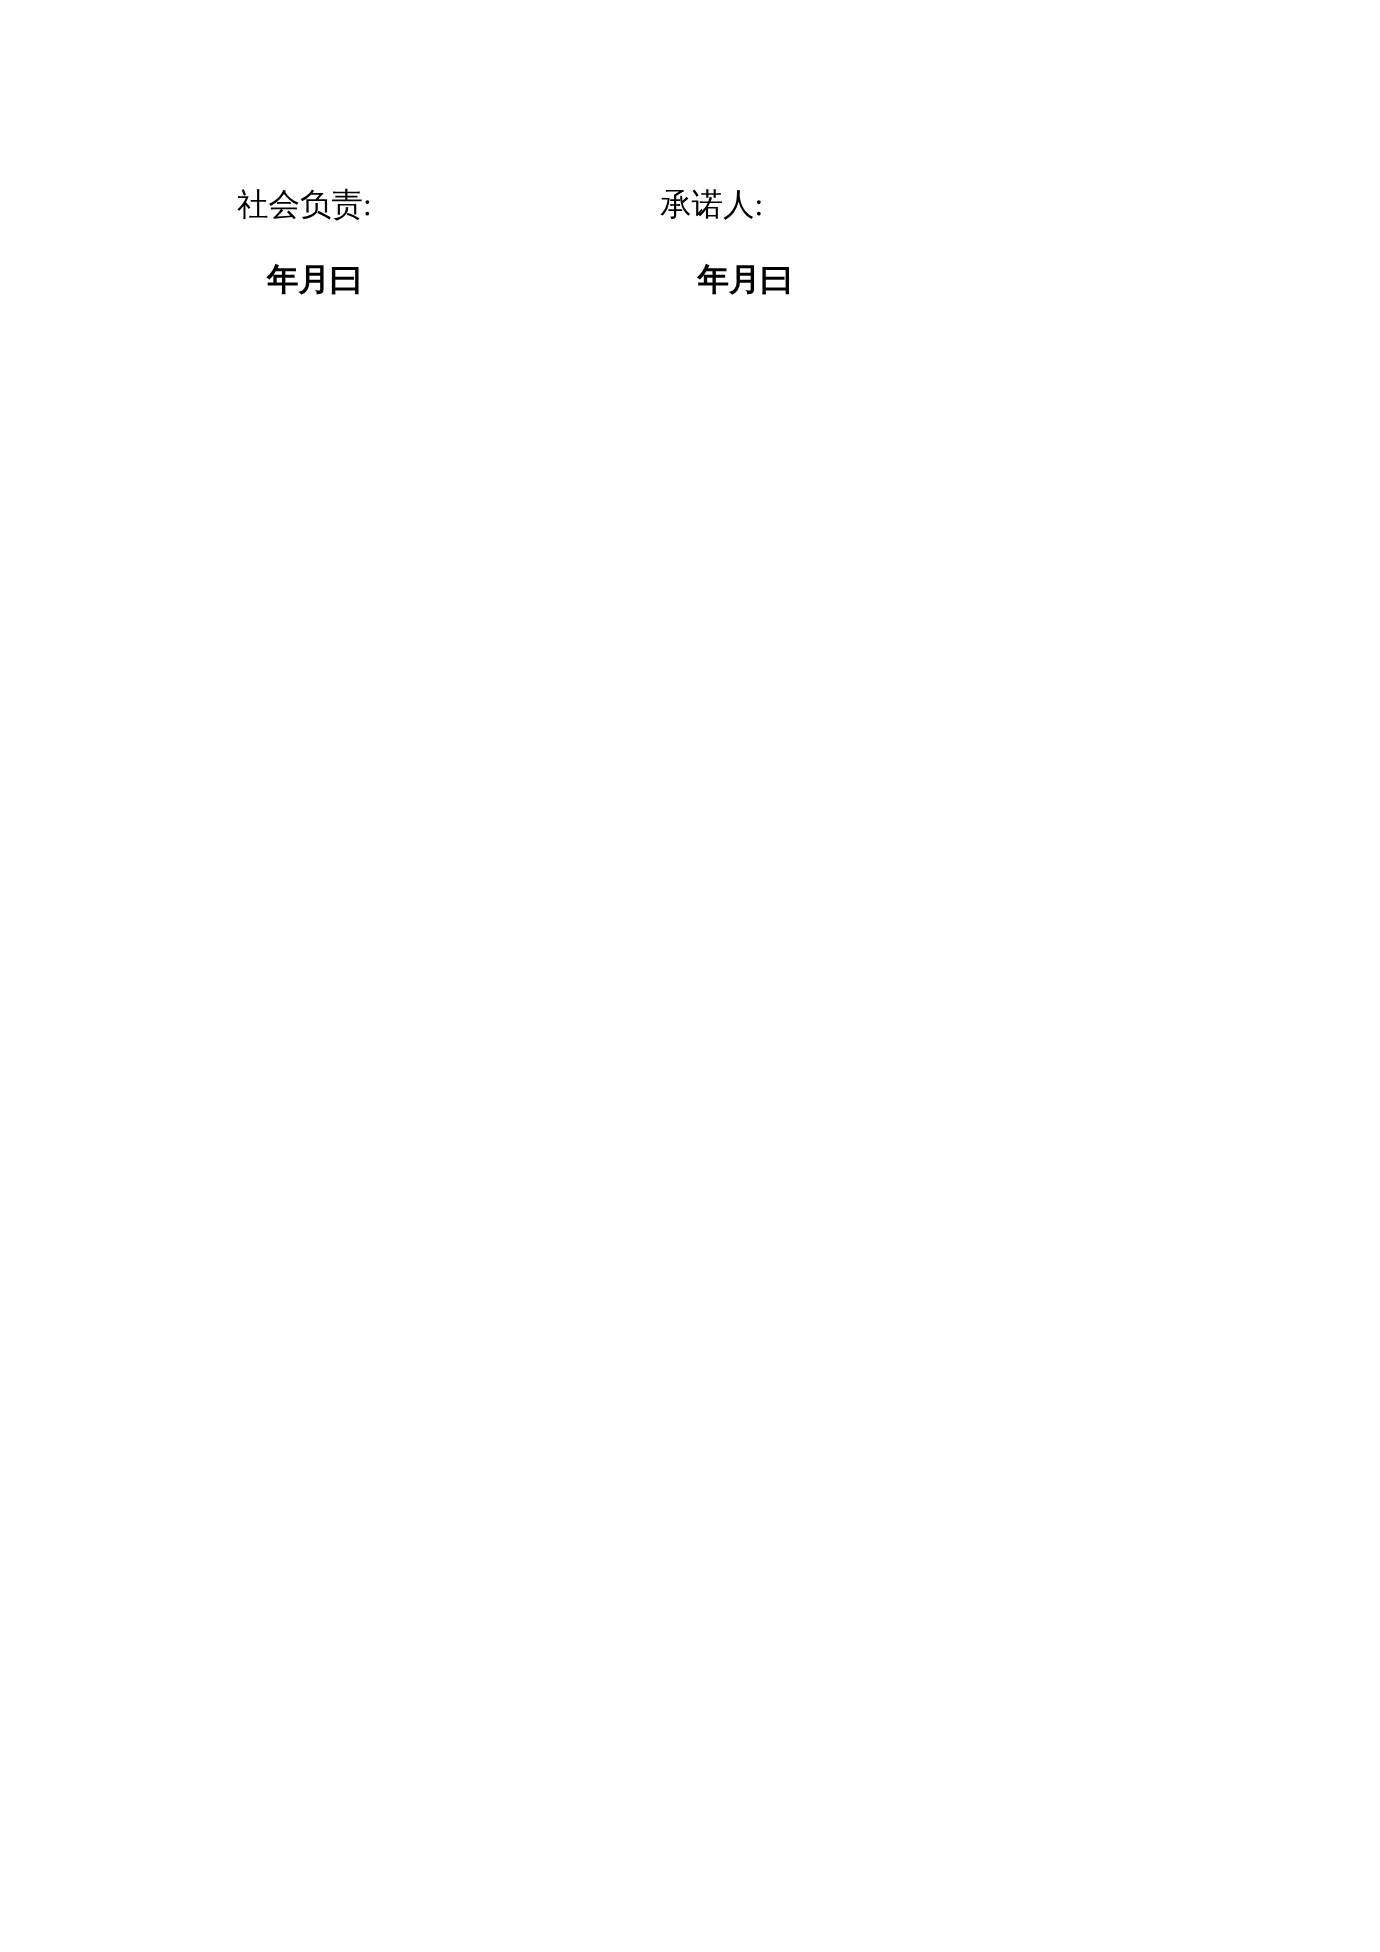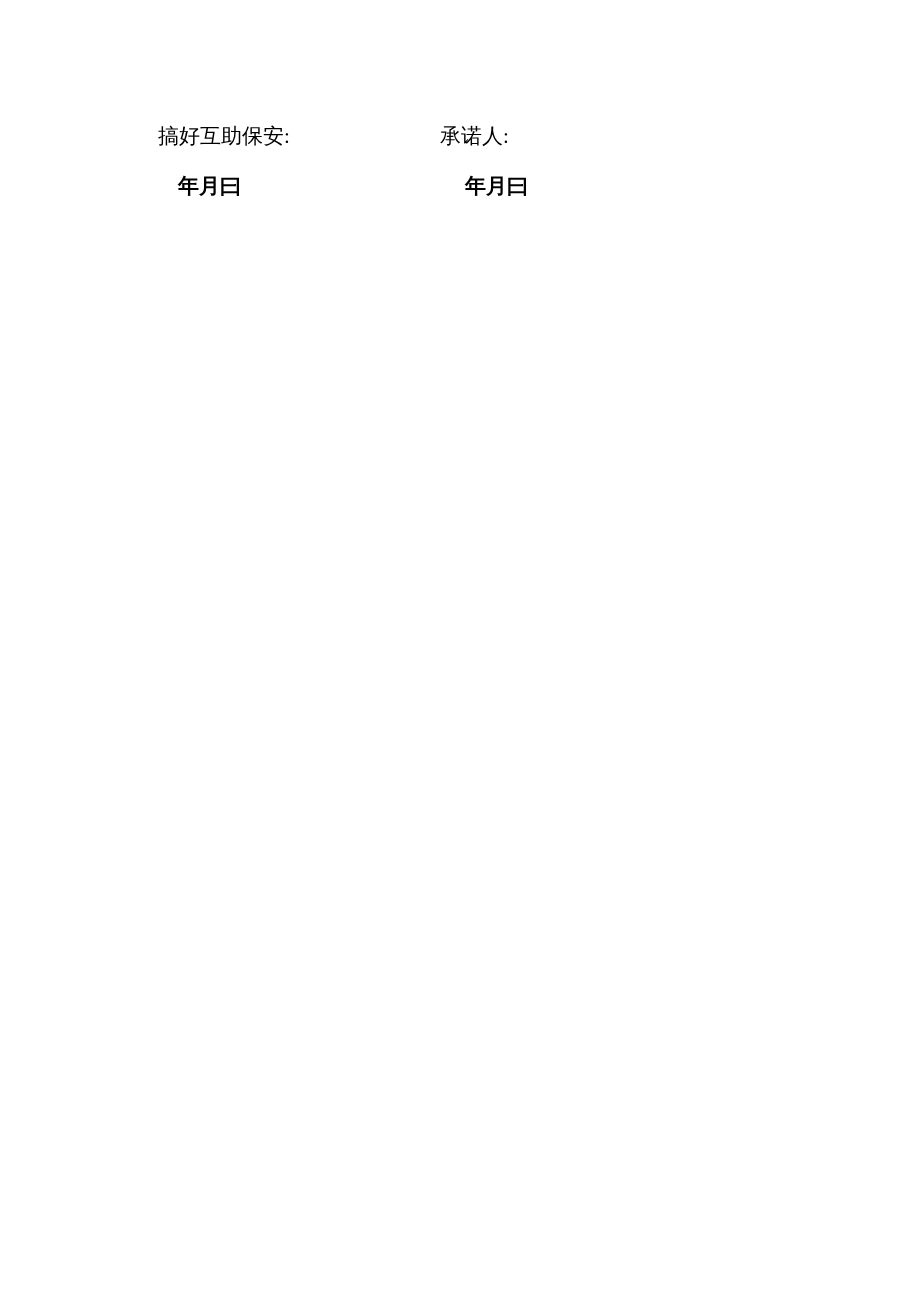--- a/index.html
+++ b/index.html
@@ -45,20 +45,20 @@
     }
     .date-row .col2 {
       padding-left: 0;
     }
   </style>
 </head>
 <body>
 
 <div class="content">
   <div class="signature-row">
-    <div class="col1">搞好互助保安:</div>
+    <div class="col1">社会负责:</div>
     <div class="col2">承诺人:</div>
   </div>
   <div class="date-row">
     <div class="col1">年月曰</div>
     <div class="col2">年月曰</div>
   </div>
 </div>
 
 </body></html>

